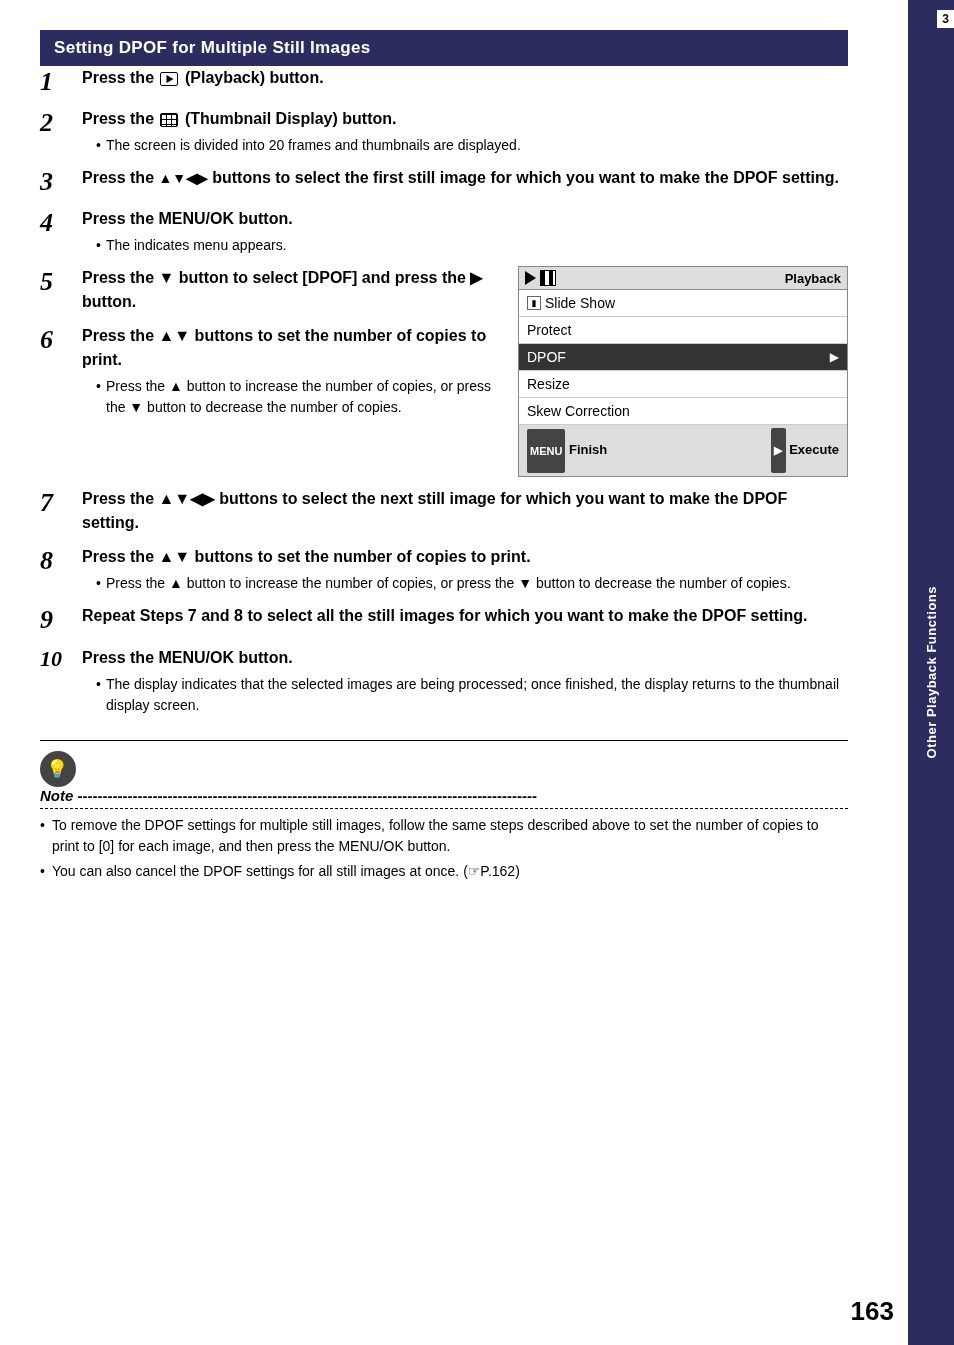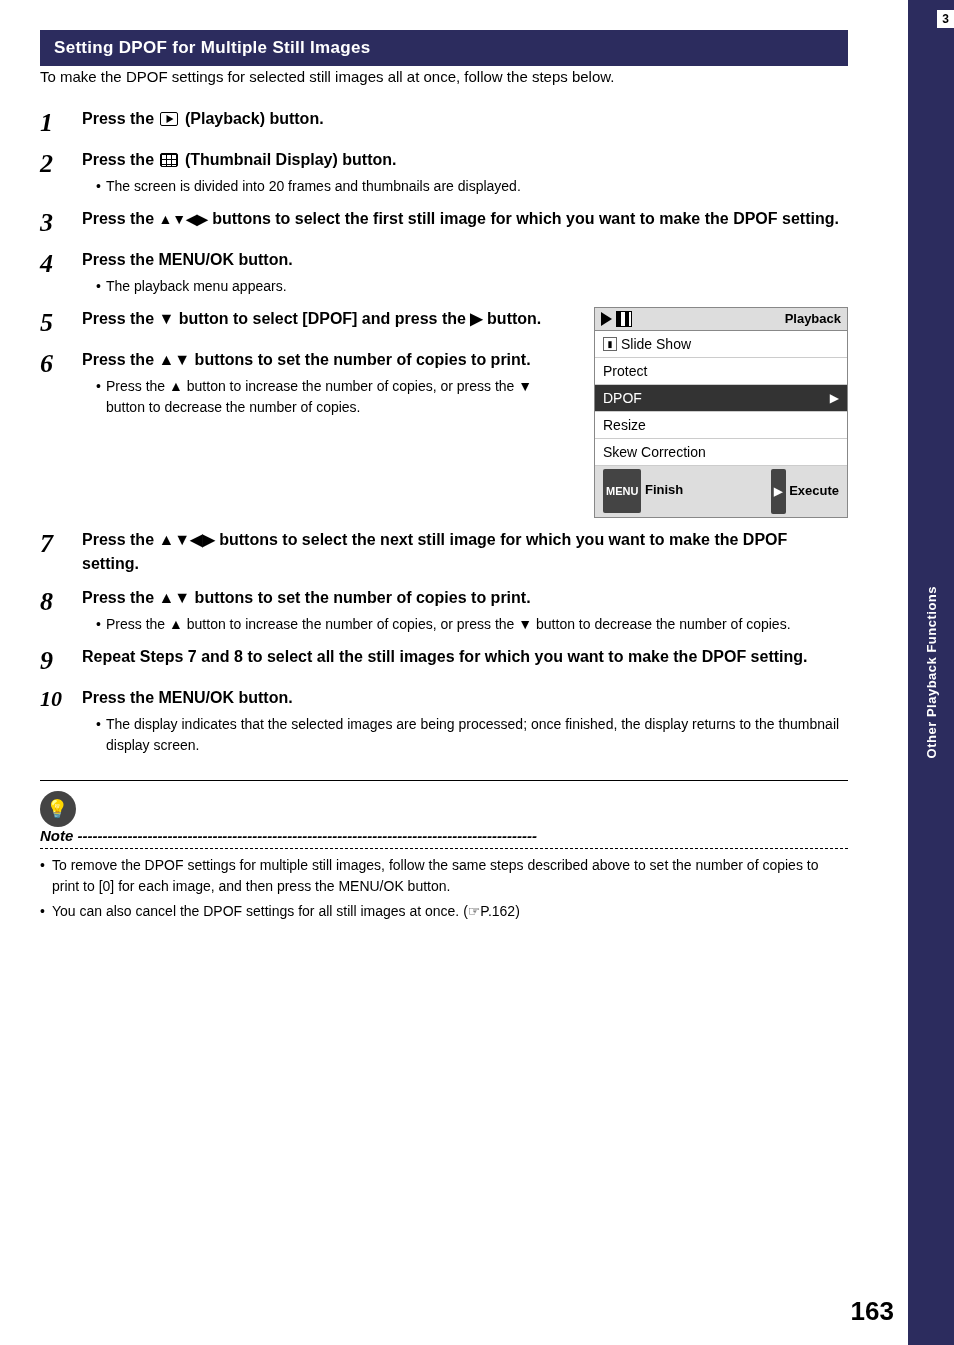--- a/index.html
+++ b/index.html
@@ -91,21 +91,21 @@
 
     
     .step5-row {
       display: flex;
       align-items: flex-start;
       margin-bottom: 10px;
     }
 
     
     .menu-screenshot {
-      width: 254px;
+      width: 330px;
       border: 1px solid #888;
       background: #fff;
       flex-shrink: 0;
       font-size: 13px;
     }
     .menu-top-bar {
       display: flex;
       align-items: center;
       background: #ddd;
       padding: 3px 6px;
@@ -325,21 +325,20 @@
 </head>
 <body>
 
 <div class="page-container">
   <div class="main-content">
 
     <div class="header-bar">
       <span>Setting DPOF for Multiple Still Images</span>
     </div>
 
-    <p class="intro-para">To make the DPOF settings for selected still images all at once, follow the steps below.</p>
 
     <div class="step">
       <span class="step-number step-num-large">1</span>
       <div class="step-content">
         <span class="step-title">Press the <span class="icon-play-btn"></span> (Playback) button.</span>
       </div>
     </div>
 
     <div class="step">
       <span class="step-number step-num-large">2</span>
@@ -356,21 +355,21 @@
       <div class="step-content">
         <span class="step-title">Press the <span class="arrows-icon">▲▼◀▶</span> buttons to select the first still image for which you want to make the DPOF setting.</span>
       </div>
     </div>
 
     <div class="step">
       <span class="step-number step-num-large">4</span>
       <div class="step-content">
         <span class="step-title">Press the MENU/OK button.</span>
         <ul class="sub-bullets">
-          <li>The playback menu appears.</li>
+          <li>The indicates menu appears.</li>
         </ul>
       </div>
     </div>
 
     <div class="step5-row">
       <div style="flex:1; padding-right: 20px;">
 
         <div class="step">
           <span class="step-number step-num-large">5</span>
           <div class="step-content">

